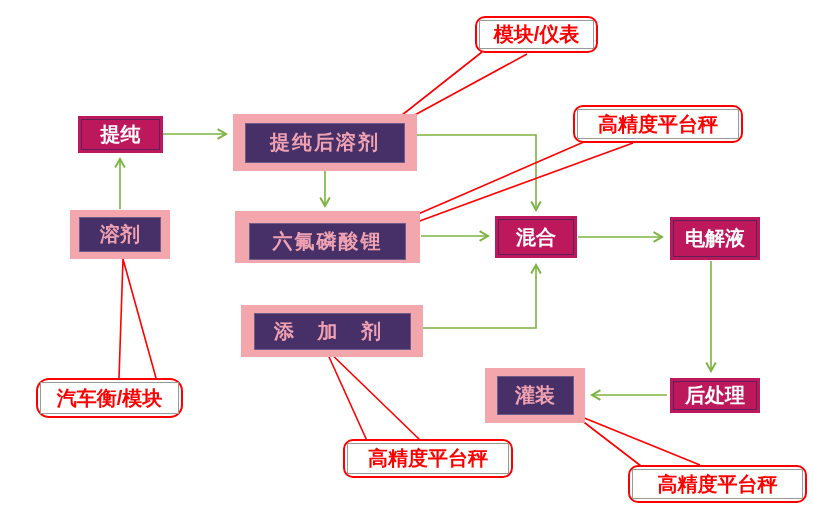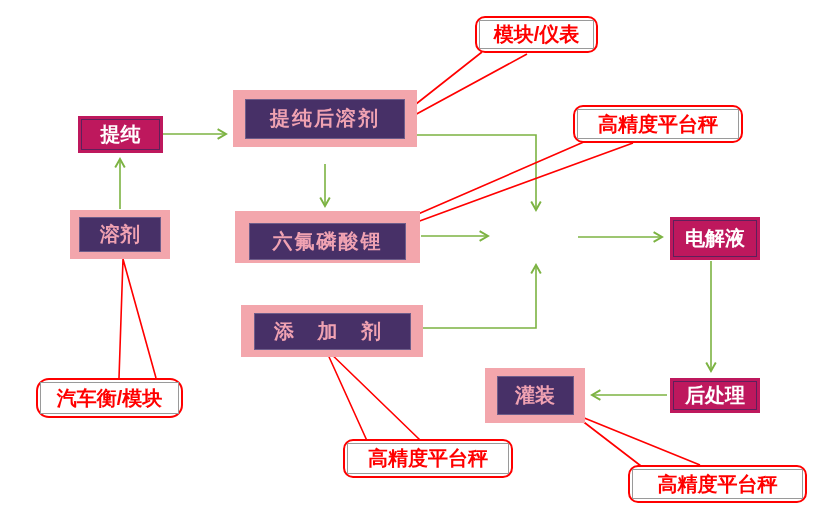--- a/index.html
+++ b/index.html
@@ -73,30 +73,33 @@
       <path d="M123,259 L119,378 M123,259 L156,378"></path>
       <path d="M325,348 L368,443 M325,348 L420,440"></path>
       <path d="M572,413 L641,466 M572,413 L700,465"></path>
     </g>
   </svg>
 
   <div class="procbox" style="left:78px; top:116px; width:85px; height:37px;">
     <span>提纯</span>
   </div>
 
+  <div class="procbox" style="left:495px; top:216px; width:82px; height:42px;">
+    <span>混合</span>
+  </div>
 
   <div class="procbox" style="left:670px; top:217px; width:90px; height:43px;">
     <span>电解液</span>
   </div>
 
   <div class="procbox" style="left:670px; top:378px; width:90px; height:35px;">
     <span>后处理</span>
   </div>
 
-  <div class="matbox" style="left:233px; top:90px; width:184px; height:57px;">
+  <div class="matbox" style="left:233px; top:114px; width:184px; height:57px;">
     <div class="inner ls2" style="width:160px; height:40px;">
       <span>提纯后溶剂</span>
     </div>
   </div>
 
   <div class="matbox" style="left:70px; top:210px; width:100px; height:49px;">
     <div class="inner" style="width:82px; height:35px;">
       <span>溶剂</span>
     </div>
   </div>

